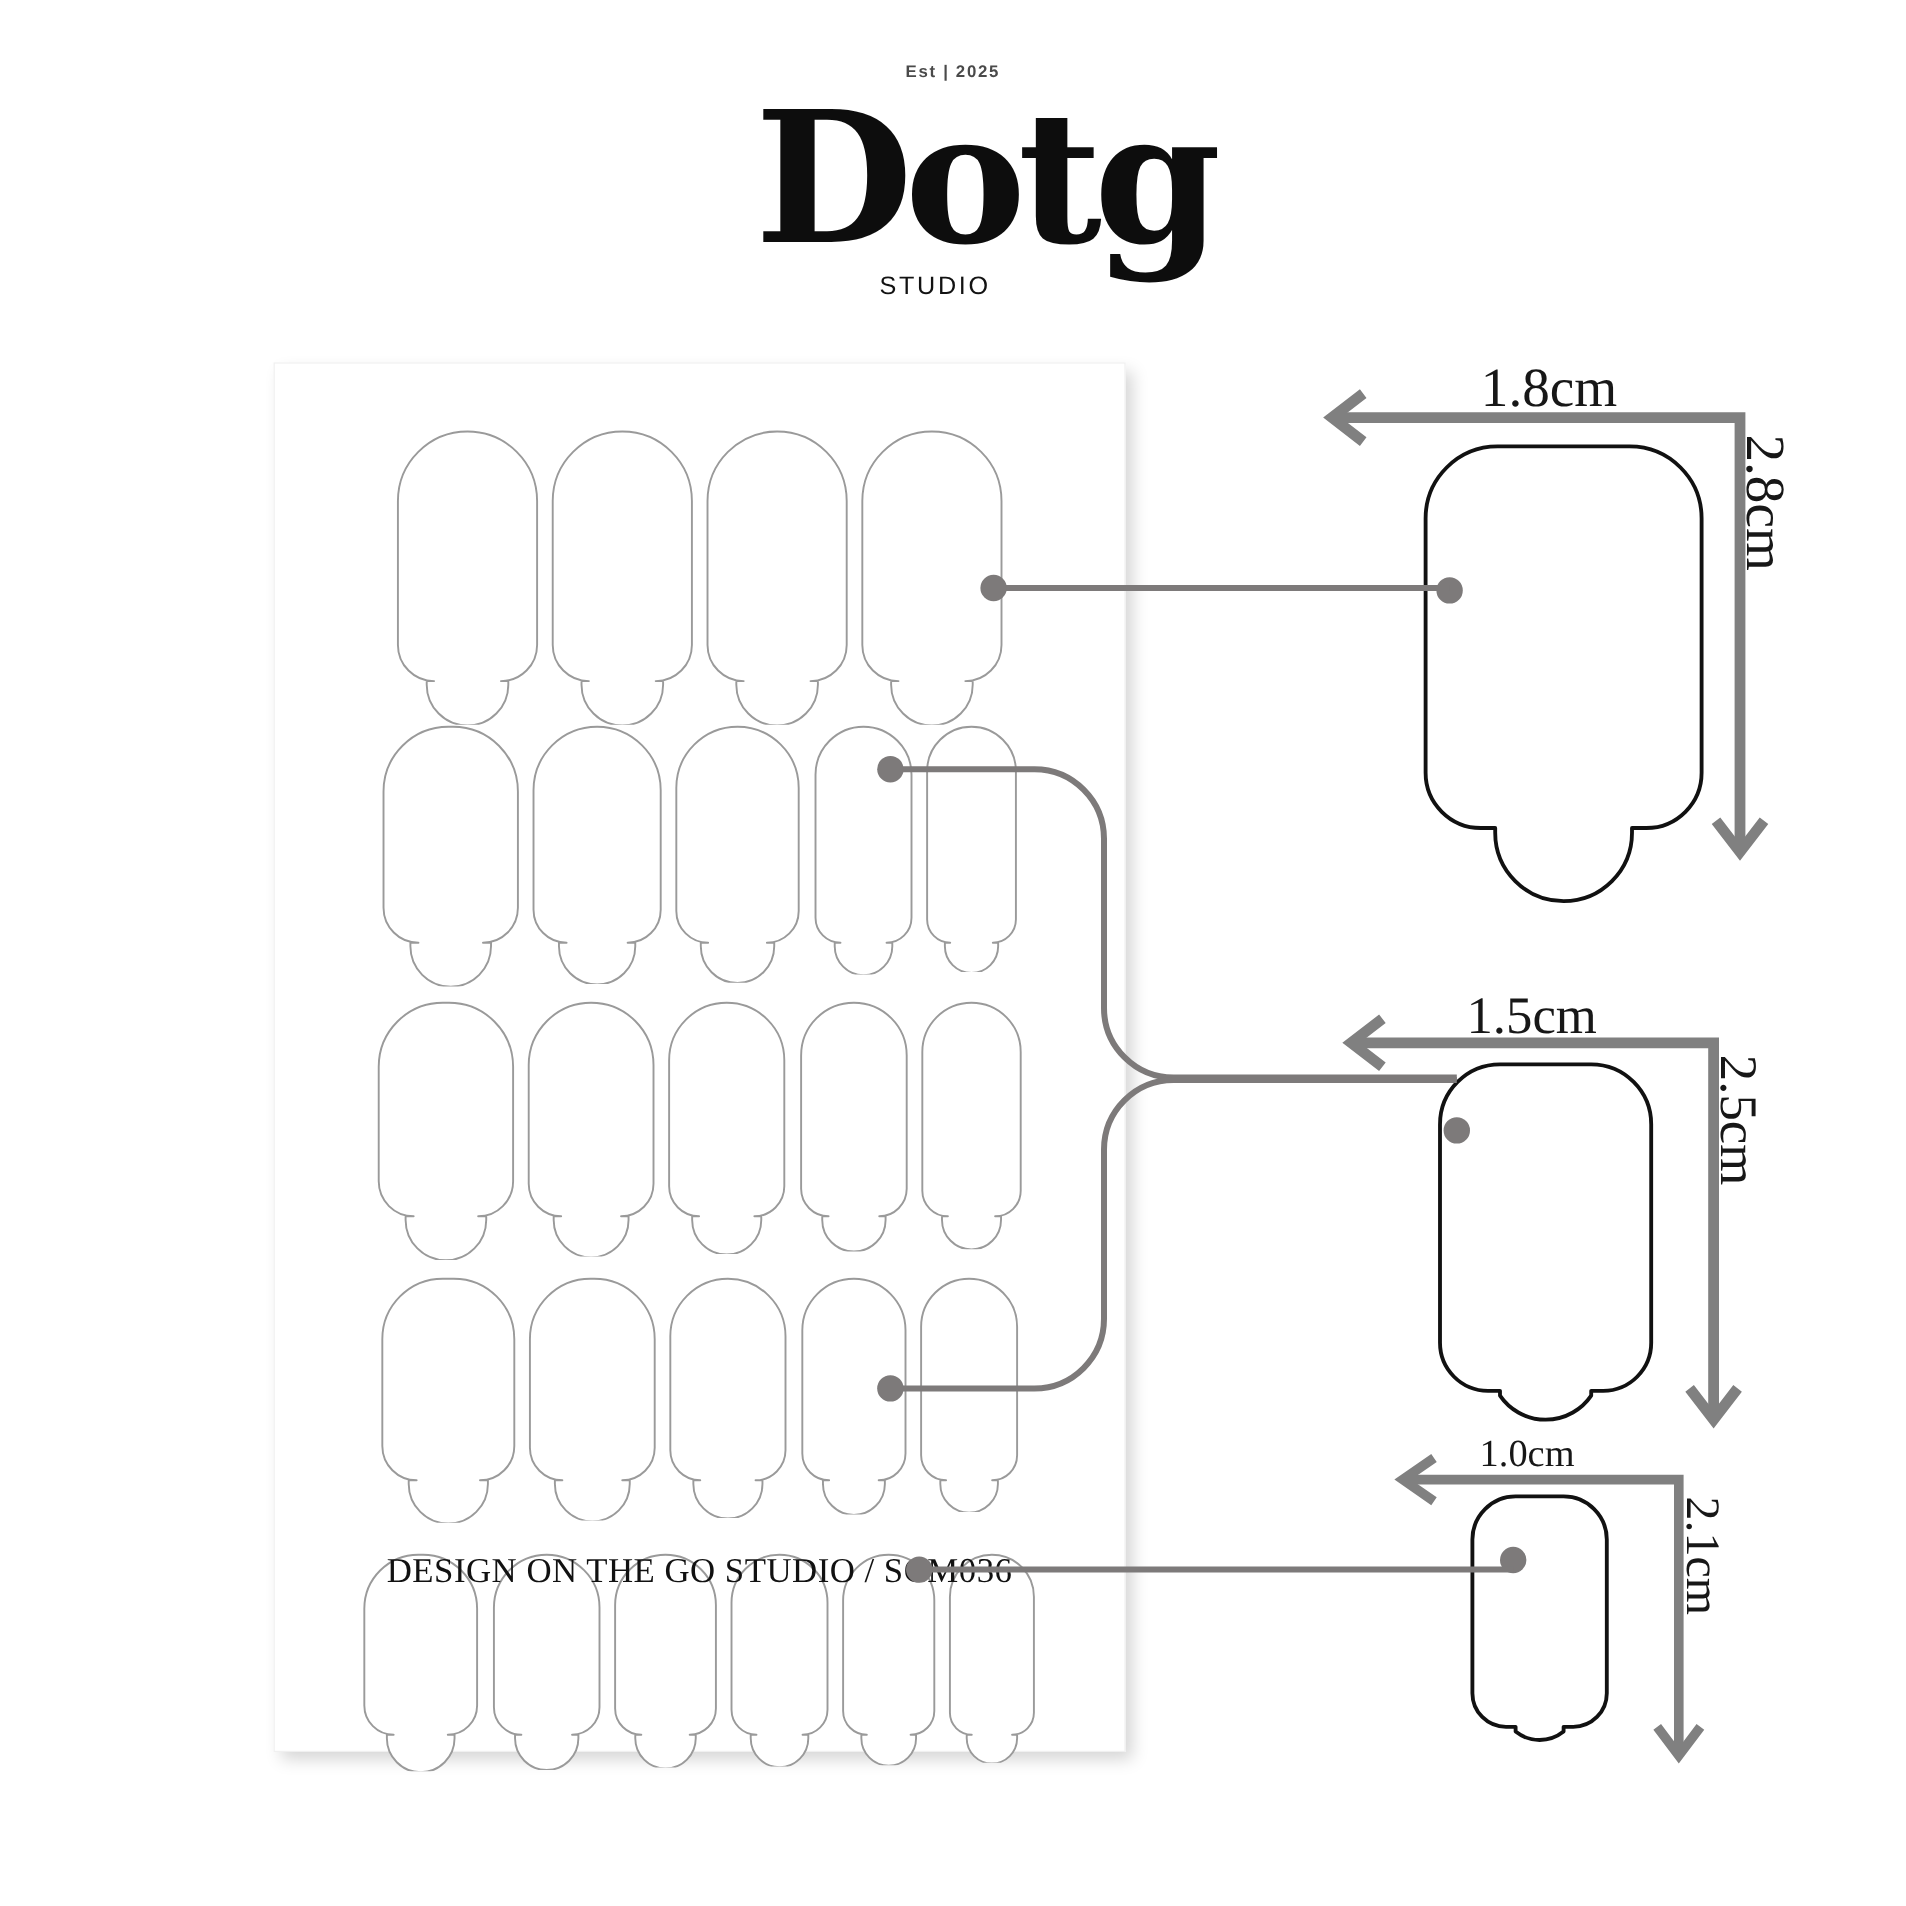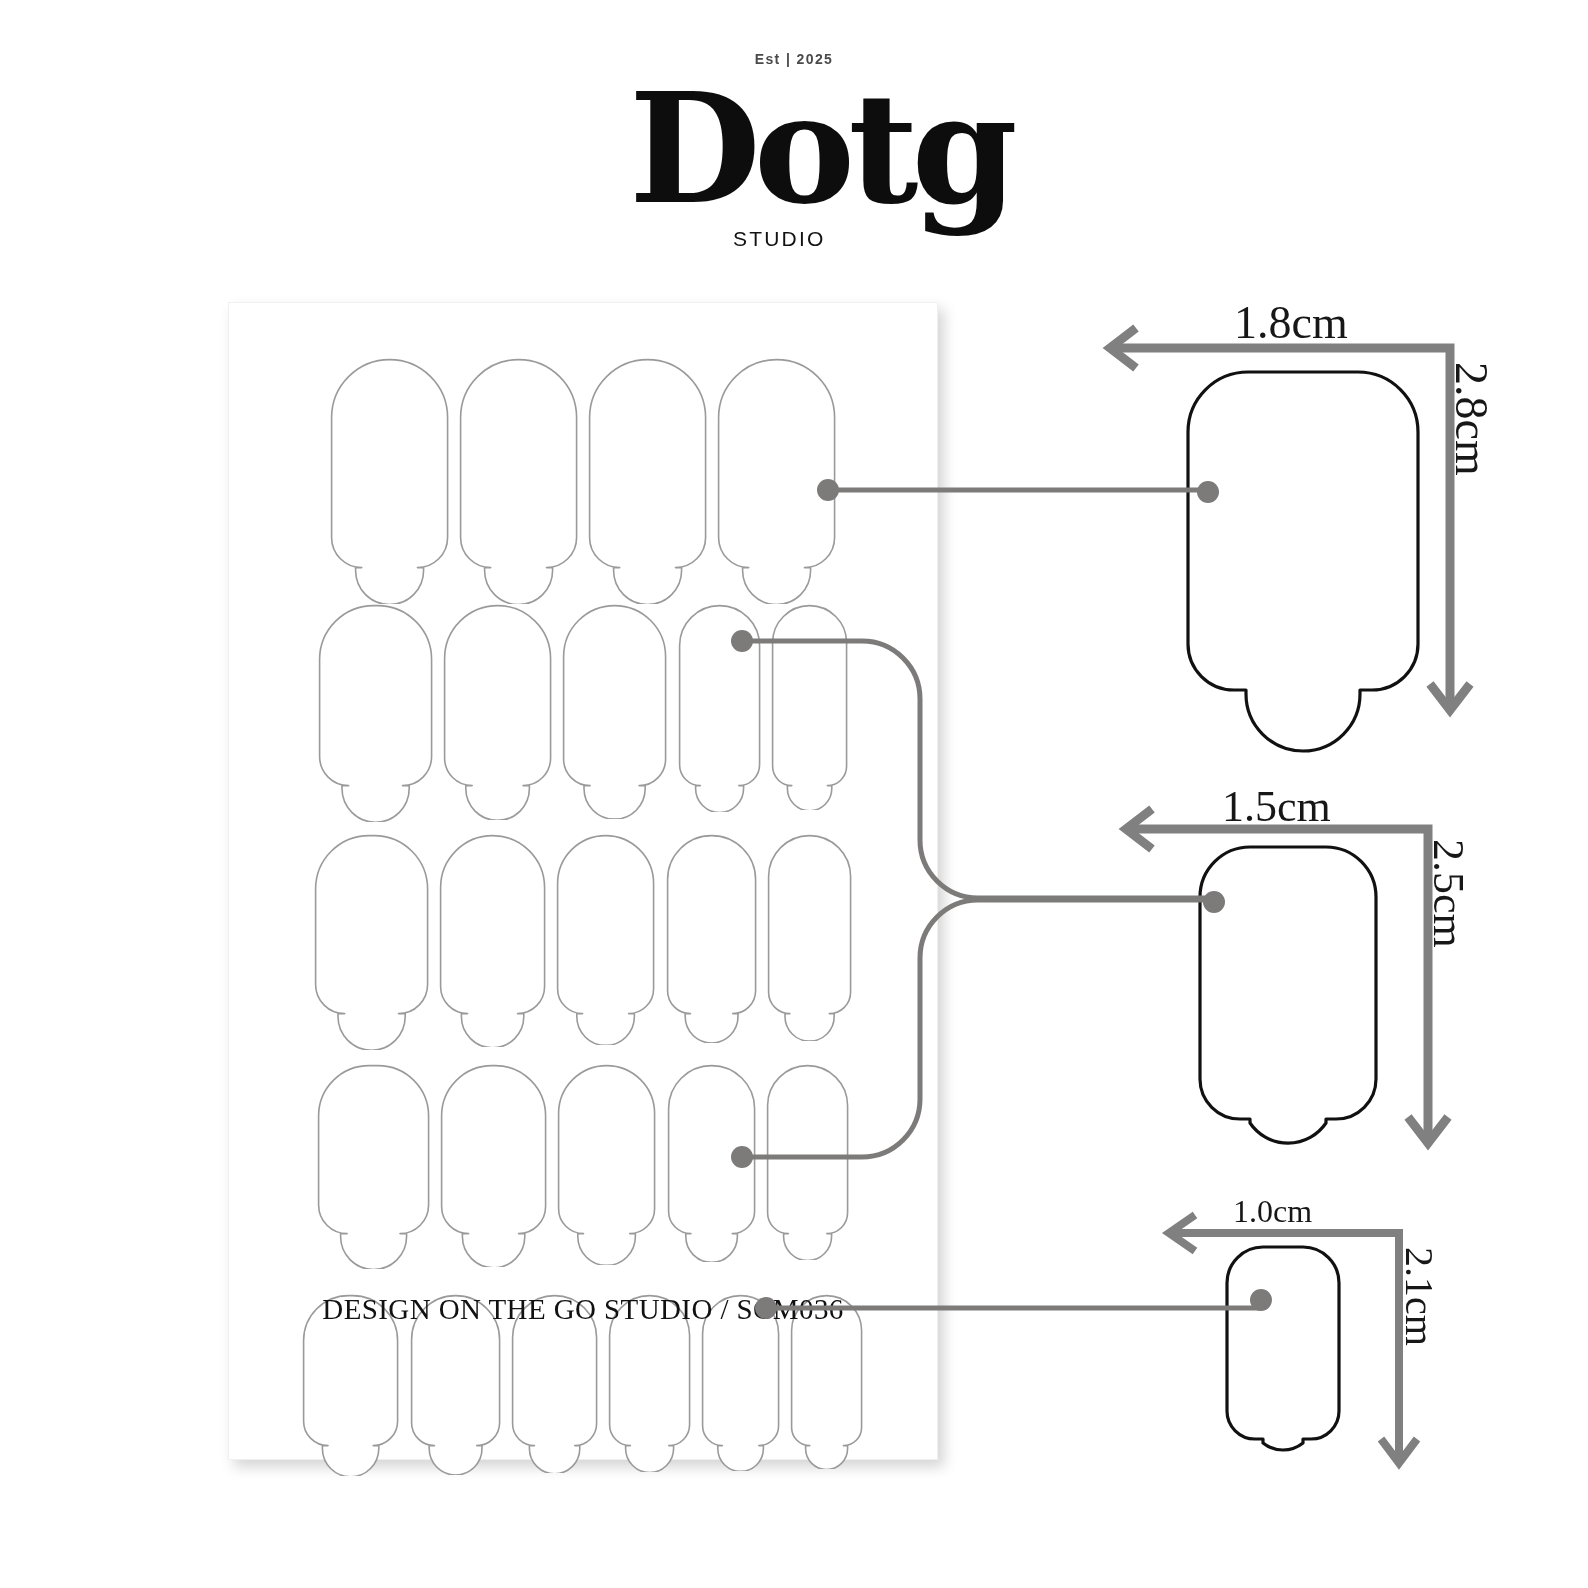--- a/index.html
+++ b/index.html
@@ -247,21 +247,21 @@
                  L 46 318
                  A 46 46 0 0 1 0 272
                  Z" fill="#ffffff" stroke="#111111" stroke-width="3.2" stroke-linejoin="round"></path>
       </g>
       <circle cx="118" cy="192" r="11" fill="#7d7a7a"></circle>
     </svg>
     <div class="dim-label-h" style="left:144px; top:0px; font-size:46px;text-align:center;">1.8cm</div>
     <div class="dim-label-v" style="left:404px; top:62px; font-size:46px;">2.8cm</div>
   </div>
 
-  <div class="dimgroup" style="left:1110px; top:785px; width:400px; height:410px;">
+  <div class="dimgroup" style="left:1110px; top:825px; width:400px; height:410px;">
     <svg width="400" height="410" viewBox="0 0 400 410">
       <path d="M26 44 H318 V348" fill="none" stroke="#808080" stroke-width="9" stroke-linecap="square"></path>
       <path d="M42 24 L16 44 L42 64" fill="none" stroke="#808080" stroke-width="9" stroke-linecap="butt" stroke-linejoin="miter"></path>
       <path d="M298 332 L318 358 L338 332" fill="none" stroke="#808080" stroke-width="9" stroke-linecap="butt" stroke-linejoin="miter"></path>
       <g transform="translate(90,62)">
         <path d="M 0 50
                  A 50 50 0 0 1 50 0
                  L 126 0
                  A 50 50 0 0 1 176 50
                  L 176 232

